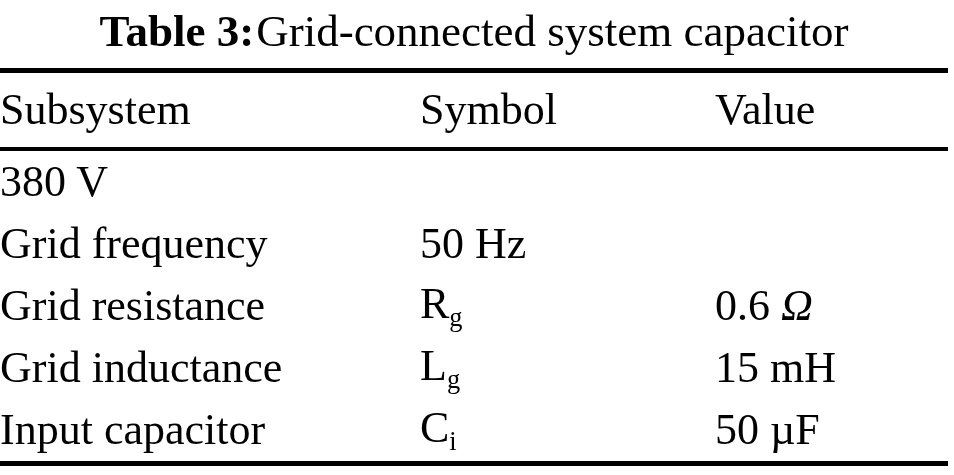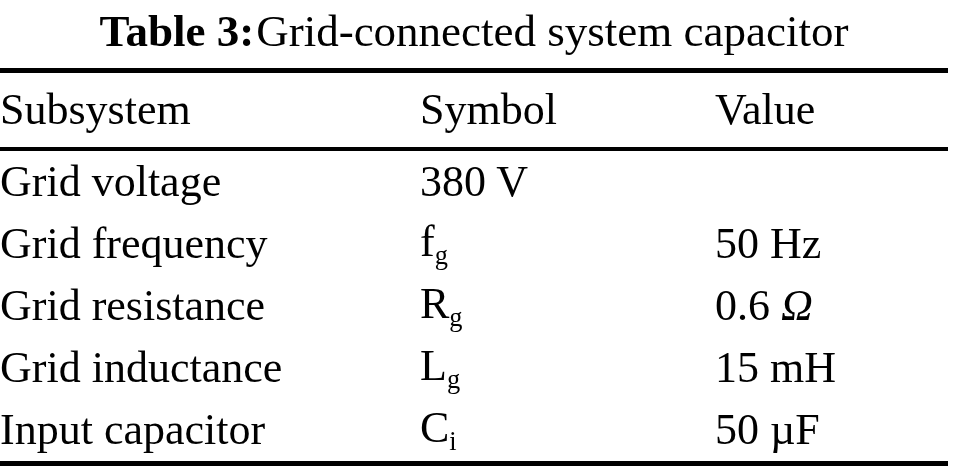--- a/index.html
+++ b/index.html
@@ -76,27 +76,25 @@
 
     <div class="trow header">
       <div class="cell c1">Subsystem</div>
       <div class="cell c2">Symbol</div>
       <div class="cell c3">Value</div>
     </div>
 
     <div class="rule rule-mid"></div>
 
     <div class="trow body">
-      <div class="cell c1">Grid voltage</div>
       <div class="cell c3"><span>380 V</span><span class="it"></span></div>
     </div>
 
     <div class="trow body">
       <div class="cell c1">Grid frequency</div>
-      <div class="cell c2"><span>f</span><span class="sub">g</span></div>
       <div class="cell c3"><span>50 Hz</span><span class="it"></span></div>
     </div>
 
     <div class="trow body">
       <div class="cell c1">Grid resistance</div>
       <div class="cell c2"><span>R</span><span class="sub">g</span></div>
       <div class="cell c3"><span>0.6 </span><span class="it">Ω</span></div>
     </div>
 
     <div class="trow body">

